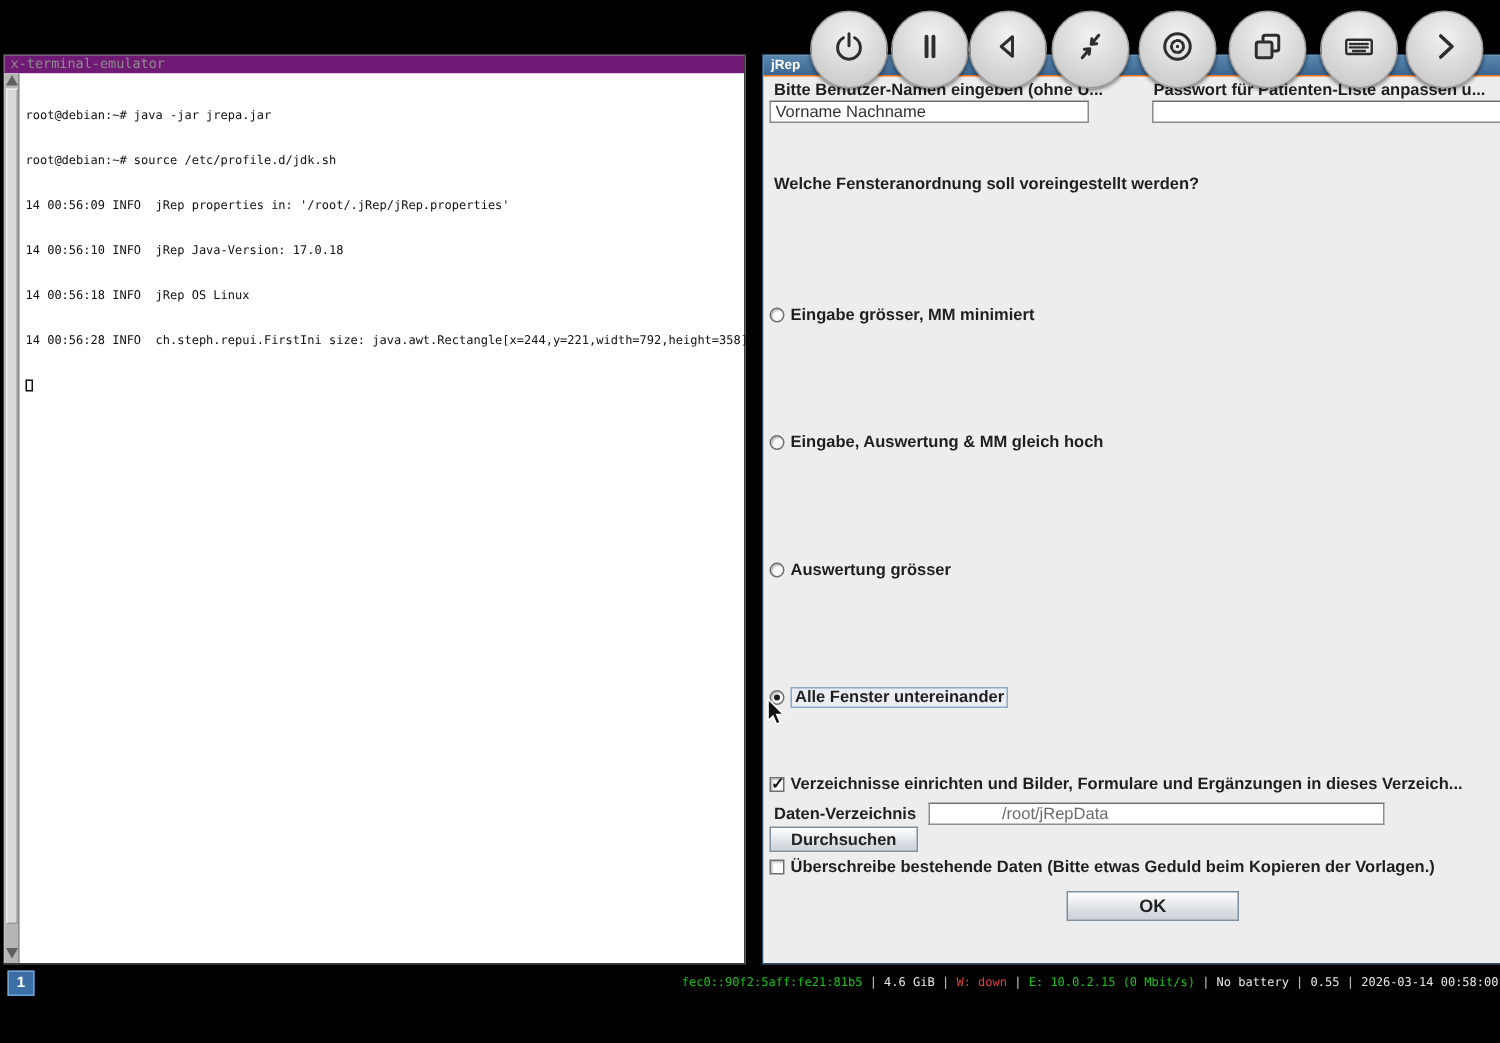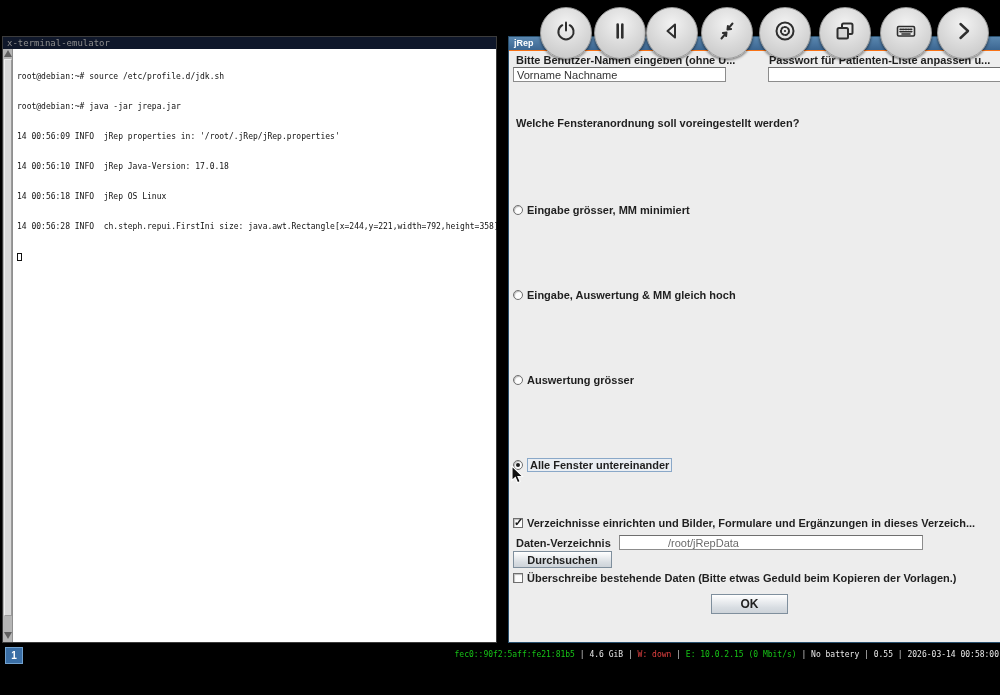--- a/index.html
+++ b/index.html
@@ -12,21 +12,21 @@
     background:radial-gradient(circle at 50% 32%, #f2f2f2 0%, #dcdcdc 45%, #c2c2c2 100%);
     border:1px solid #9a9a9a;
     display:flex; align-items:center; justify-content:center;
     box-shadow:0 1px 3px rgba(0,0,0,.6);
     z-index:30; cursor:pointer;
   }
   .tb-btn svg { stroke:#2e2e2e; fill:none; stroke-width:2; stroke-linecap:round; stroke-linejoin:round; }
 
   
   .term-win { position:absolute; left:2px; top:36px; width:495px; height:607px; background:#fff; border:1px solid #3c3c3c; }
-  .term-title { height:12px; background:#0f172a; color:#8d8d8d; font:9px "DejaVu Sans Mono", monospace; line-height:12px; padding-left:4px; }
+  .term-title { height:12px; background:#701a75; color:#8d8d8d; font:9px "DejaVu Sans Mono", monospace; line-height:12px; padding-left:4px; }
   .term-body { position:absolute; left:0; top:12px; right:0; bottom:0; background:#fff; }
   .term-scroll { position:absolute; left:0; top:0; width:10px; height:100%; background:#b5b5b5; border-right:1px solid #8f8f8f; }
   .term-thumb { position:absolute; left:1px; top:10px; width:8px; height:557px; background:#d9d9d9; border:1px solid #efefef; border-right-color:#9a9a9a; border-bottom-color:#9a9a9a; }
   .term-arrow-up { position:absolute; left:1px; top:1px; width:0; height:0; border-left:4px solid transparent; border-right:4px solid transparent; border-bottom:7px solid #5f5f5f; }
   .term-arrow-down { position:absolute; left:1px; bottom:3px; width:0; height:0; border-left:4px solid transparent; border-right:4px solid transparent; border-top:7px solid #5f5f5f; }
   .term-lines { position:absolute; left:14px; top:3px; font:8px/10px "DejaVu Sans Mono", monospace; color:#101010; white-space:pre; }
   .term-cursor { display:inline-block; width:5px; height:8px; border:1px solid #101010; vertical-align:middle; }
 
   
   .jrep-win { position:absolute; left:508px; top:36px; width:497px; height:607px; border:1px solid #29506e; background:#ededed; }
@@ -132,22 +132,22 @@
 
 <div class="term-win">
   <div class="term-title">x-terminal-emulator</div>
   <div class="term-body">
     <div class="term-scroll">
       <div class="term-arrow-up"></div>
       <div class="term-thumb"></div>
       <div class="term-arrow-down"></div>
     </div>
     <div class="term-lines">
+      <div>root@debian:~# java -jar jrepa.jar</div>
       <div>root@debian:~# source /etc/profile.d/jdk.sh</div>
-      <div>root@debian:~# java -jar jrepa.jar</div>
       <div>14 00:56:09 INFO  jRep properties in: '/root/.jRep/jRep.properties'</div>
       <div>14 00:56:10 INFO  jRep Java-Version: 17.0.18</div>
       <div>14 00:56:18 INFO  jRep OS Linux</div>
       <div>14 00:56:28 INFO  ch.steph.repui.FirstIni size: java.awt.Rectangle[x=244,y=221,width=792,height=358]</div>
       <div><span class="term-cursor"></span></div>
     </div>
   </div>
 </div>
 
 <div class="jrep-win">
@@ -187,21 +187,21 @@
     <div class="lbl" style="left:7px; top:486px;">Daten-Verzeichnis</div>
     <input class="fld grey" style="left: 110px; top: 484px; width: 304px; padding-left: 48px;" value="/root/jRepData">
 
     <button class="btn small" style="left:4px; top:500px; width:99px; height:17px;">Durchsuchen</button>
 
     <div class="opt-row" style="top:520px;">
       <span class="check"></span>
       <span class="opt-label">Überschreibe bestehende Daten  (Bitte etwas Geduld beim Kopieren der Vorlagen.)</span>
     </div>
 
-    <button class="btn" style="left:202px; top:543px; width:77px; height:20px;">OK</button>
+    <button class="btn" style="left:202px; top:543px; width:115px; height:20px;">OK</button>
   </div>
 </div>
 
 <div class="statusbar">
   <div class="ws-badge">1</div>
   <div class="status-line"><span class="st-green">fec0::90f2:5aff:fe21:81b5</span><span class="st-sep"> </span><span class="st-sep">|</span><span class="st-sep"> </span><span class="st-white">4.6 GiB</span><span class="st-sep"> </span><span class="st-sep">|</span><span class="st-sep"> </span><span class="st-red">W: down</span><span class="st-sep"> </span><span class="st-sep">|</span><span class="st-sep"> </span><span class="st-green">E: 10.0.2.15 (0 Mbit/s)</span><span class="st-sep"> </span><span class="st-sep">|</span><span class="st-sep"> </span><span class="st-white">No battery</span><span class="st-sep"> </span><span class="st-sep">|</span><span class="st-sep"> </span><span class="st-white">0.55</span><span class="st-sep"> </span><span class="st-sep">|</span><span class="st-sep"> </span><span class="st-white">2026-03-14 00:58:00</span></div>
 </div>
 
 <div class="cursor">
   <svg width="14" height="20" viewBox="0 0 14 20">

